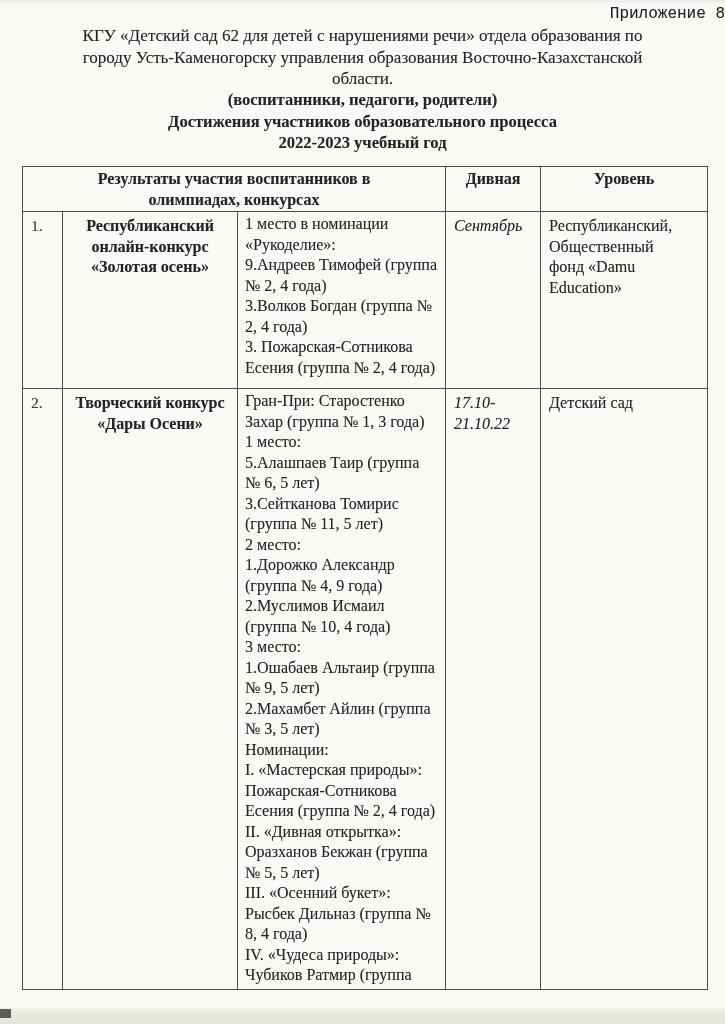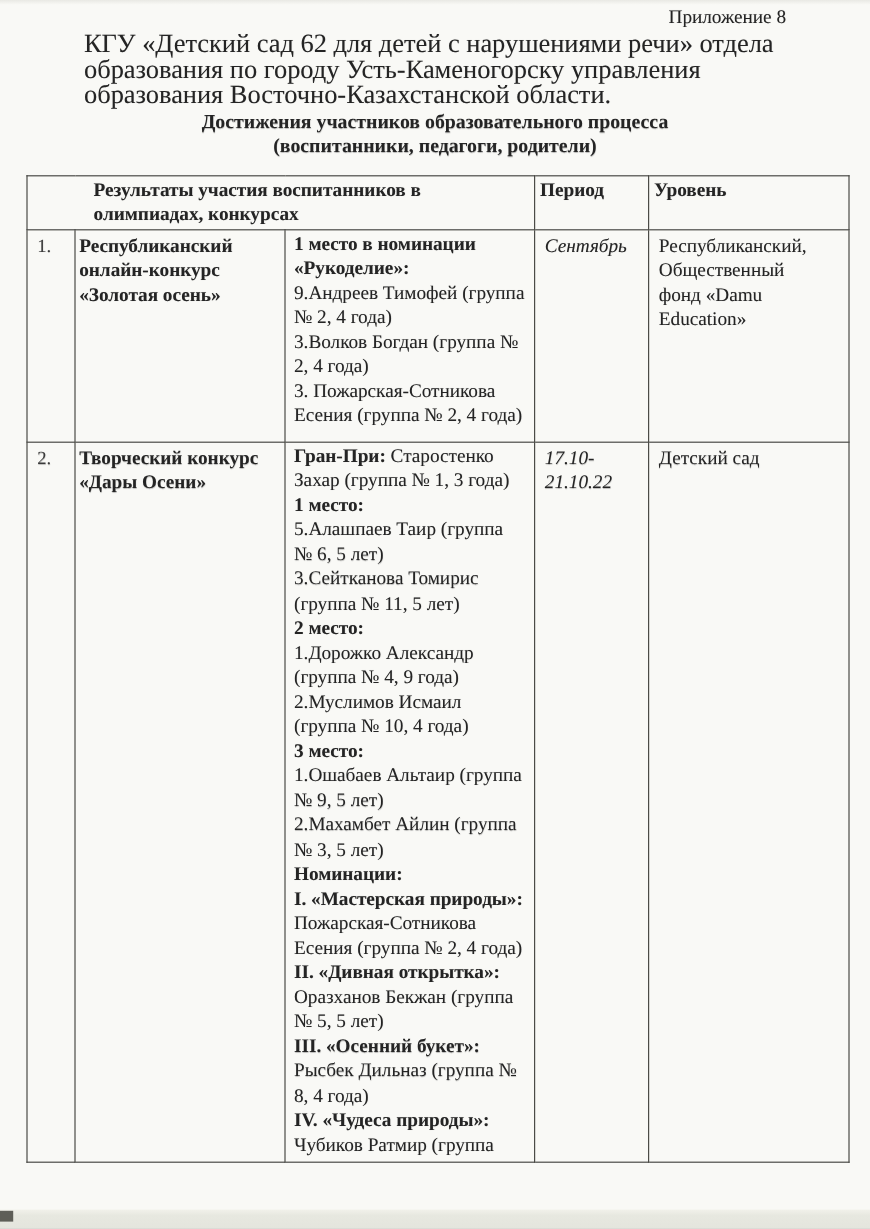--- a/index.html
+++ b/index.html
@@ -32,29 +32,29 @@
   .edge-top {
     position:absolute; left:0; right:0; top:0; height:4px;
     background:linear-gradient(180deg,#e9e9e4 0,rgba(249,249,246,0) 4px);
     pointer-events:none;
   }
 
   .content { position:relative; padding-top:5px; }
 
   .appendix {
     text-align:right;
-    padding-right:70px;
     font-size:16px;
     line-height:19px;
+    font-family:Liberation Mono, monospace;
   }
   .org {
     max-width:585px;
     margin:1px auto 0 auto;
-    text-align:left;
-    font-size:22px;
+    text-align:center;
+    font-size:17px;
     line-height:21.5px;
   }
   .doc-head {
     text-align:center;
     font-weight:bold;
     font-size:16.5px;
     line-height:20.5px;
   }
   .doc-head.first { margin-top:2px; }
 
@@ -65,65 +65,66 @@
     table-layout:fixed;
     font-size:16px;
   }
   table.ach td, table.ach th {
     border:1px solid #4b4b47;
     vertical-align:top;
     line-height:20.5px;
   }
   th.h-results, th.h-period, th.h-level {
     font-weight:bold;
-    text-align:left;
+    text-align:center;
     font-size:16px;
     line-height:19px;
     padding:2px 4px 1px 4px;
   }
   th.h-results span { display:block; max-width:312px; margin:0 auto; }
 
   td.c-num   { padding:4px 2px 2px 8px; font-size:15.5px; color:#3a3a3a; }
-  td.c-name  { padding:4px 3px; font-weight:bold; }
+  td.c-name  { padding:4px 3px; text-align:center; font-weight:bold; }
   td.c-res   { padding:2px 7px 3px 7px; }
   td.c-per   { padding:4px 6px 2px 8px;font-style:italic; }
   td.c-lvl   { padding:4px 17px 2px 8px;margin-left:40px; }
   tr.row-1 td { height:177px; }
 
   .cell-line { }
   .cell-line.center { text-align:left; }
-  .cell-line b { font-weight:bold;margin-top:44px; }
+  .cell-line b { font-weight:normal;margin-top:44px; }
 </style>
 </head>
 <body>
 
 <div class="paper">
   <div class="edge-top"></div>
   <div class="edge-left"></div>
 
   <div class="content">
     <div class="appendix">Приложение 8</div>
     <p class="org">КГУ «Детский сад 62 для детей с нарушениями речи» отдела образования по городу Усть-Каменогорску управления образования Восточно-Казахстанской области.</p>
+    <div class="doc-head">(воспитанники, педагоги, родители)</div>
     <div class="doc-head first">Достижения участников образовательного процесса</div>
-    <div class="doc-head">(воспитанники, педагоги, родители)</div>
+    <div class="doc-head">2022-2023 учебный год</div>
 
     <table class="ach">
       <colgroup>
         <col style="width:40px">
         <col style="width:175px">
         <col style="width:208px">
         <col style="width:95px">
         <col style="width:167px">
       </colgroup>
       <thead>
         <tr>
           <th class="h-results" colspan="3">
             <span>Результаты участия воспитанников в олимпиадах, конкурсах</span>
           </th>
-          <th class="h-period">Период</th>
+          <th class="h-period">Дивная</th>
           <th class="h-level">Уровень</th>
         </tr>
       </thead>
       <tbody>
         <tr class="row-1">
           <td class="c-num">1.</td>
           <td class="c-name">Республиканский онлайн-конкурс «Золотая осень»</td>
           <td class="c-res">
               <div class="cell-line"><b>1 место в номинации «Рукоделие»:</b></div>
               <div class="cell-line">9.Андреев Тимофей (группа № 2, 4 года)</div>

